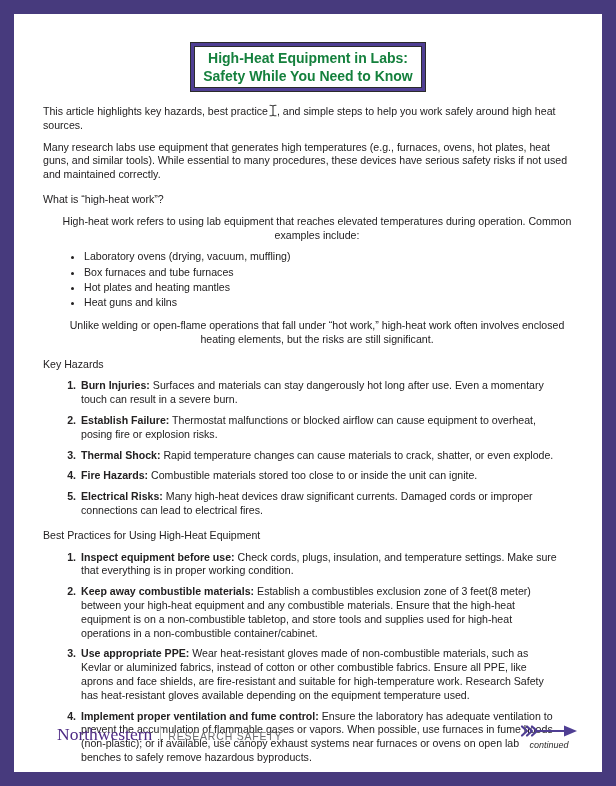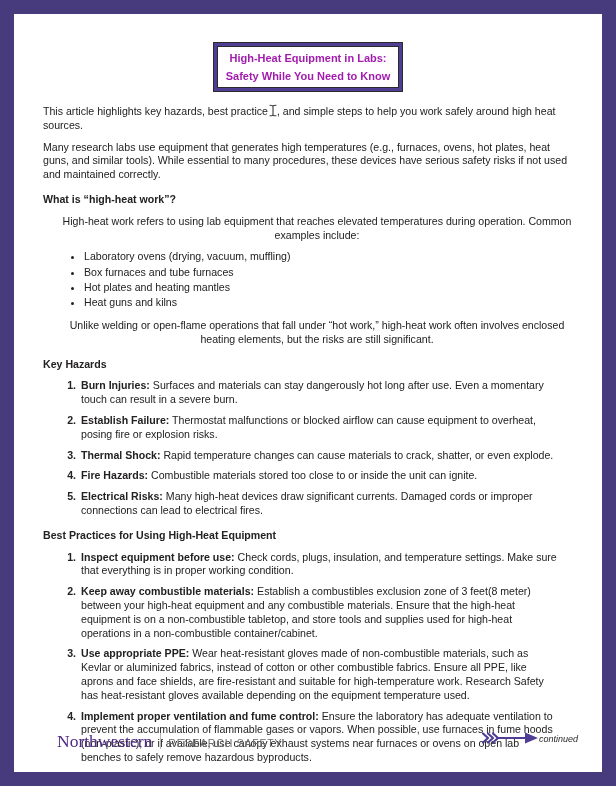--- a/index.html
+++ b/index.html
@@ -16,29 +16,29 @@
   .content { padding:26px 29px 0 29px; font-size:10.6px; line-height:13.8px; }
 
   .title-box {
     width:fit-content;
     margin:3px auto 13px auto;
     padding:3px 9px;
     border:3px solid #4f3e93;
     box-shadow:0 0 0 1px #2b2b2b, inset 0 0 0 1px #2b2b2b;
     text-align:center;
     font-weight:700;
-    font-size:11px;
+    font-size:14px;
     line-height:18px;
-    color:#a21caf;
+    color:#15803d;
   }
 
   p.body-p { margin:0 0 8px 0; }
   p.indent { margin-left:18px;text-align:center; }
 
-  .heading { font-weight:700; margin:11px 0 8px 0; }
+  .heading { font-weight:400; margin:11px 0 8px 0; }
 
   ul.bullets {
     margin:1px 0 9px 0;
     padding-left:41px;
     list-style:disc;
   }
   ul.bullets li { margin:0 0 1.5px 0; }
 
   ol.numbered {
     margin:2px 0 10px 0;
@@ -75,21 +75,21 @@
     margin:0 7px 0 8px;
   }
   .brand-division {
     color:#6d6e71;
     font-size:10.5px;
     letter-spacing:0.8px;
     padding-top:3px;
   }
   .continued {
     display:flex;
-    flex-direction:row;
+    flex-direction:column;
     align-items:center;
     margin-top:-2px;
   }
   .continued-label {
     font-style:italic;
     font-size:9px;
     color:#2b2a2a;
     margin-top:-3px;
   }
 </style>

